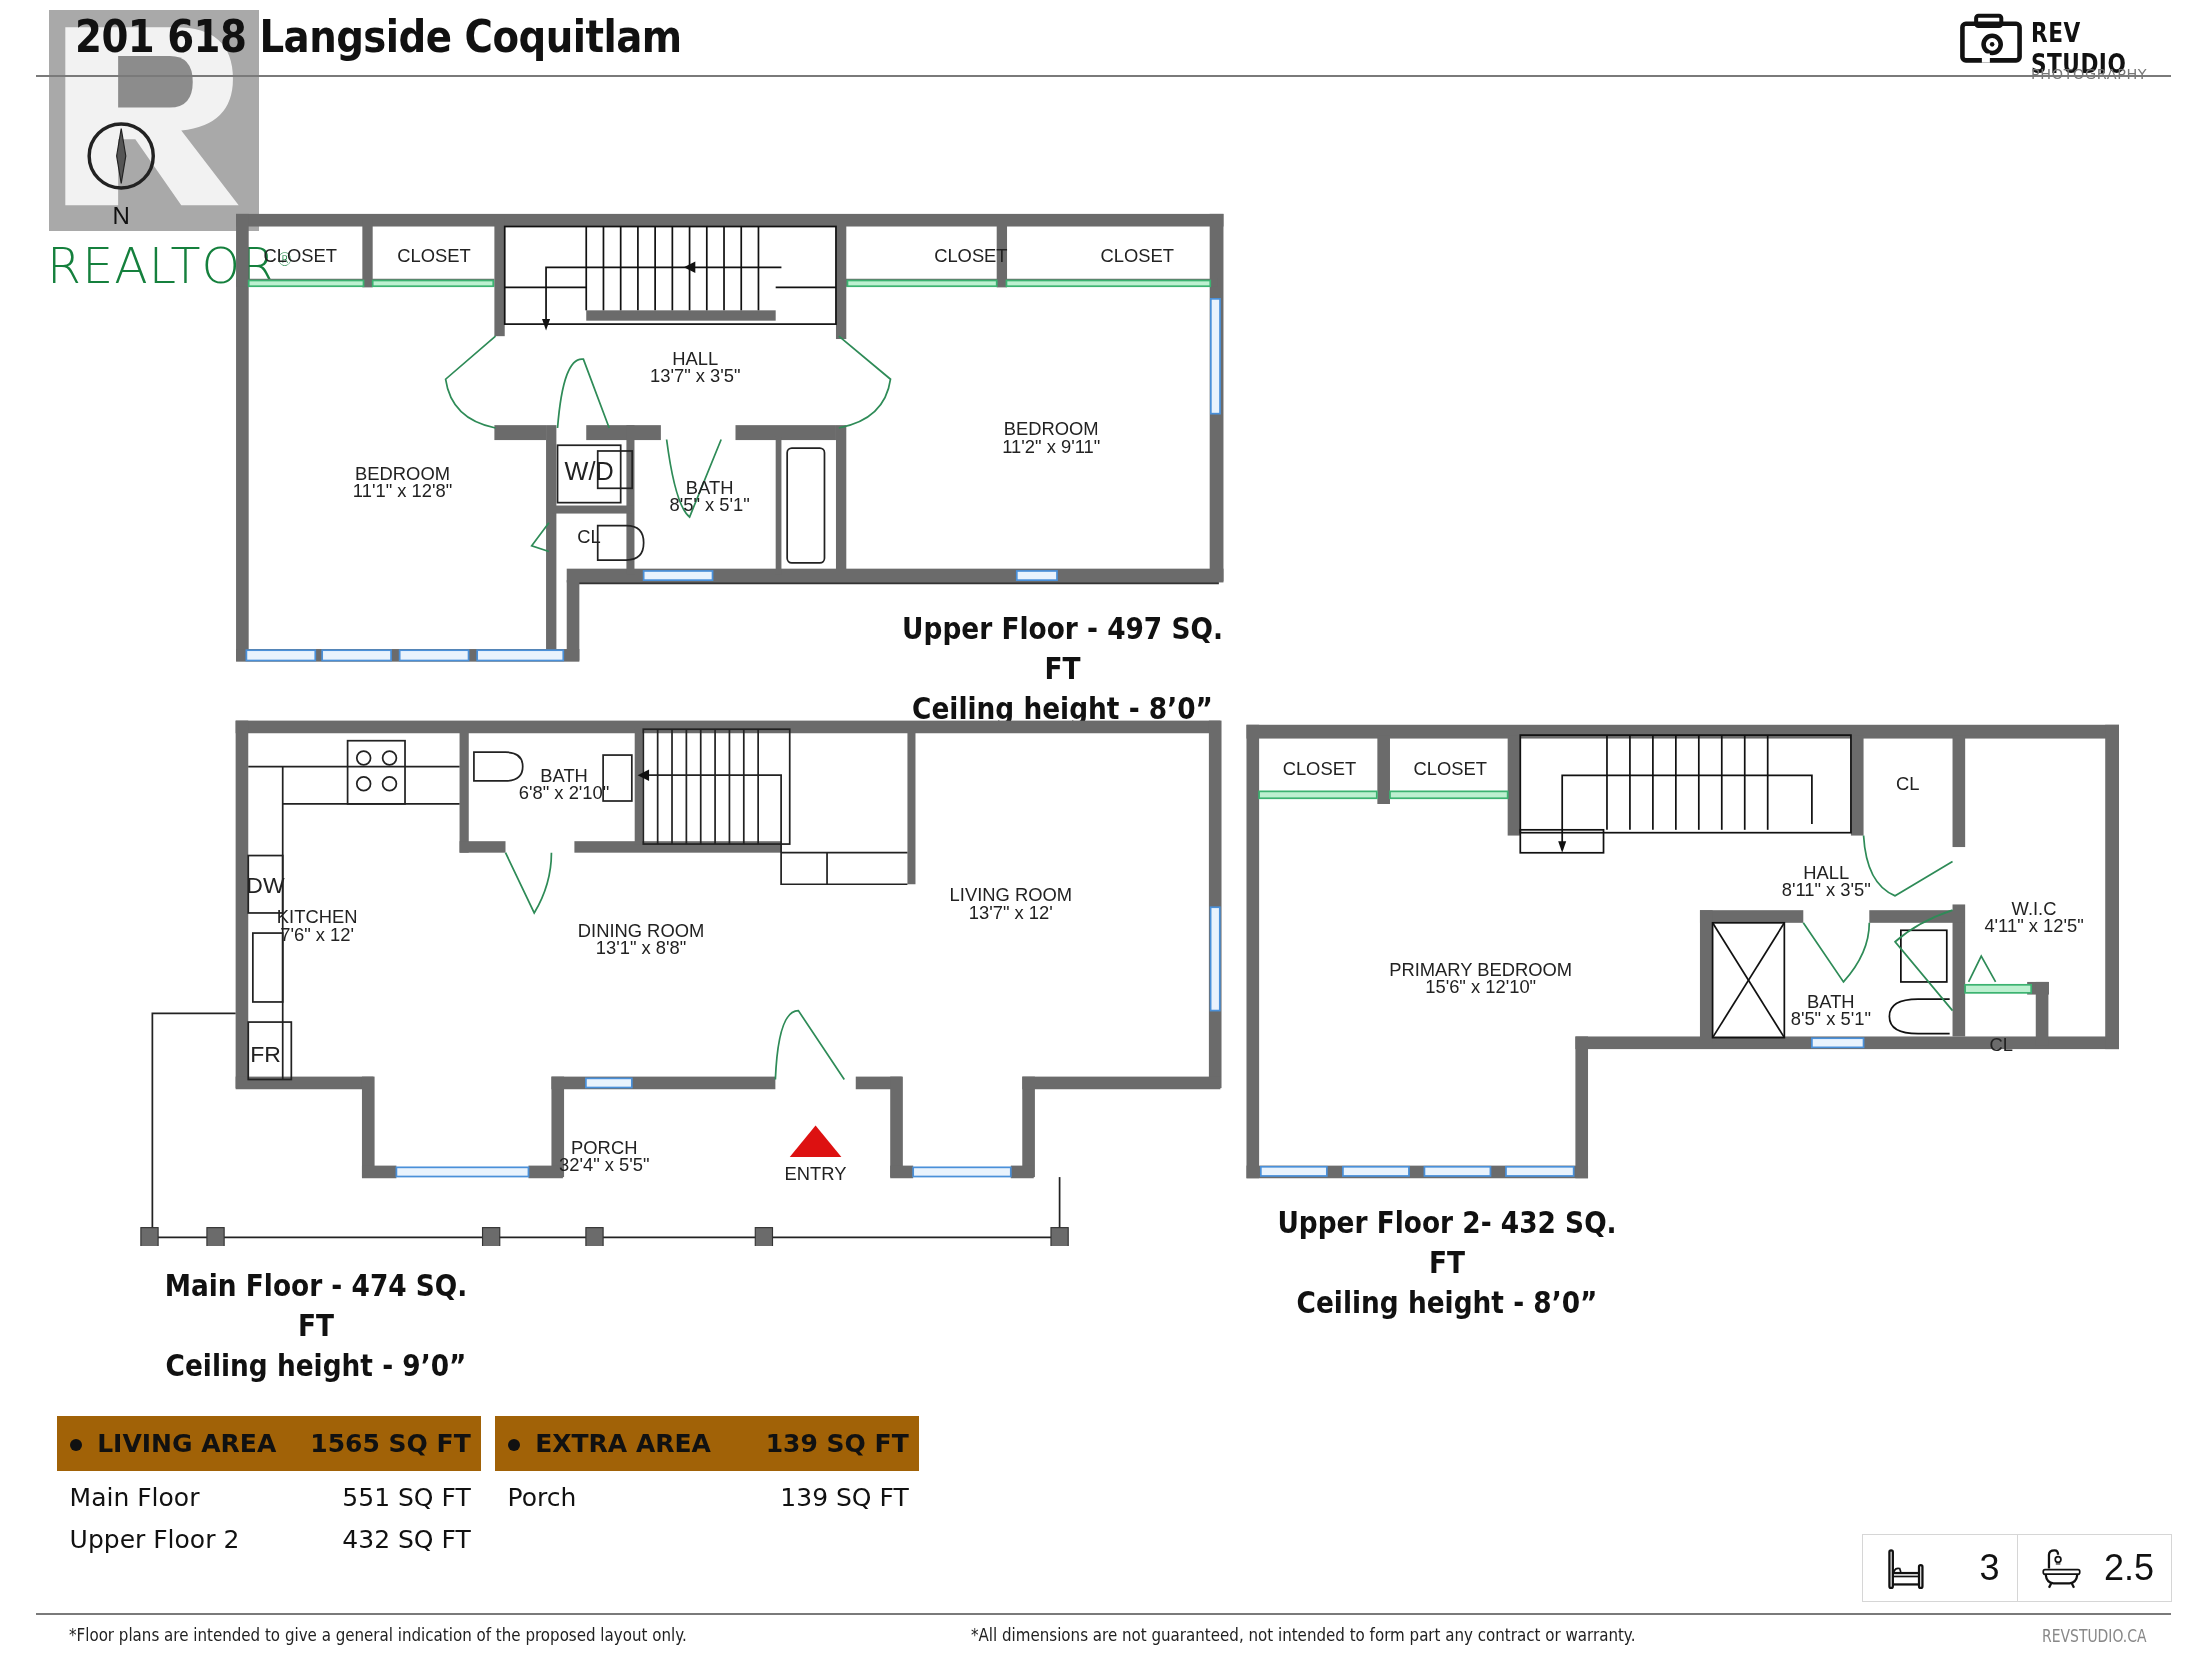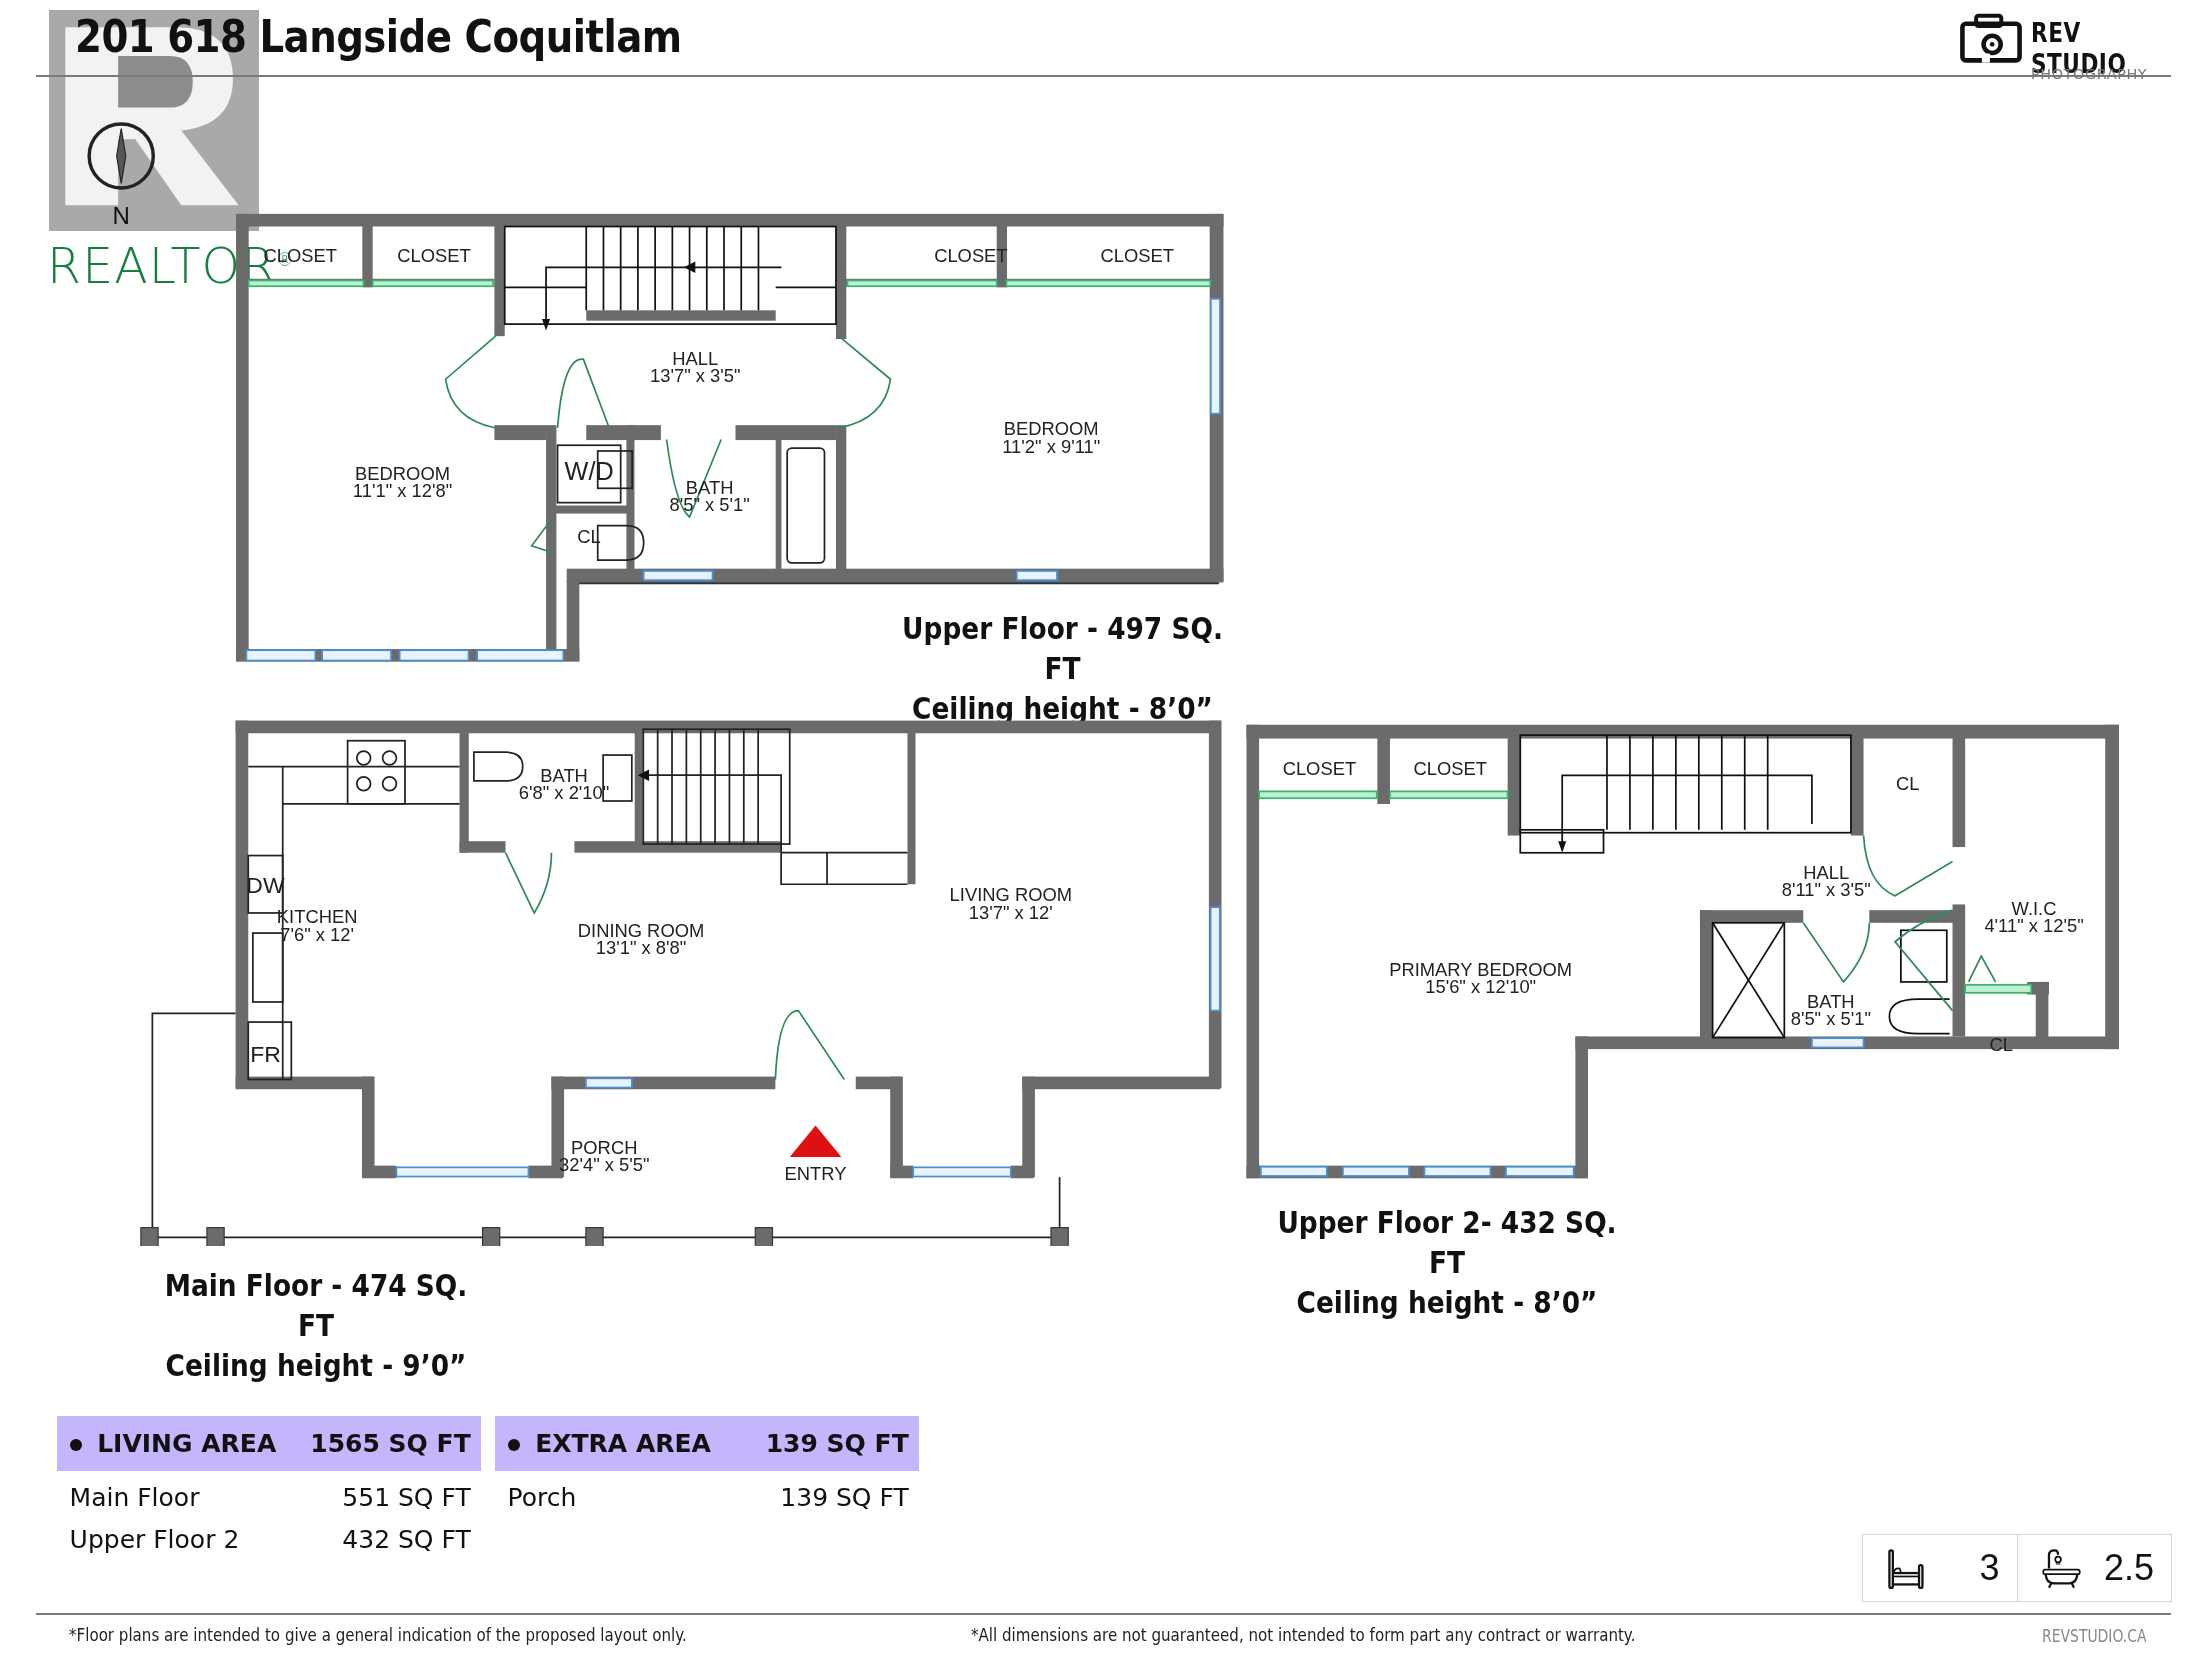--- a/index.html
+++ b/index.html
@@ -6,21 +6,21 @@
   body{width:2205px;height:1654px;position:relative;overflow:hidden;font-family:"Liberation Sans",sans-serif;color:#111;}
   .abs{position:absolute;}
   .title{left:75px;top:10.3px;font-size:45px;font-weight:bold;letter-spacing:-0.6px;font-family:"DejaVu Sans",sans-serif;transform:scaleX(0.86);transform-origin:left top;}
   .hr{height:2.3px;background:#7a7a7a;}
   .logo-text{font-family:"DejaVu Sans",sans-serif;}
   .realtor-box{left:49px;top:10.3px;width:210px;height:221px;background:rgba(140,140,140,0.75);}
   .realtor-word{left:47px;top:238px;font-size:49px;color:#15803d;letter-spacing:1.1px;font-family:"DejaVu Sans",sans-serif;font-weight:300;}
   .plan-caption{font-family:"DejaVu Sans",sans-serif;font-weight:bold;font-size:30px;text-align:center;line-height:40px;transform:scaleX(0.88);}
   svg text{font-family:"Liberation Sans",sans-serif;}
   .tbl{font-family:"DejaVu Sans",sans-serif;}
-  .tbl-head{background:#c4b5fd;height:55px;display:flex;align-items:center;justify-content:space-between;padding:0 10.3px 0 12.6px;font-weight:bold;font-size:25px;box-sizing:border-box;}
+  .tbl-head{background:#a16207;height:55px;display:flex;align-items:center;justify-content:space-between;padding:0 10.3px 0 12.6px;font-weight:bold;font-size:25px;box-sizing:border-box;}
   .tbl-row{display:flex;justify-content:space-between;font-size:25px;height:42px;align-items:center;padding:0 10.3px 0 12.6px;box-sizing:border-box;gap:16px;}
   .dot{display:inline-block;width:12.6px;height:12.6px;border-radius:50%;background:#111;margin-right:15px;vertical-align:middle;}
   .stats{left:1862px;top:1534px;width:310px;height:68px;border:1.7px solid #d6d6d6;display:flex;box-sizing:border-box;}
   .stat{flex:1;display:flex;align-items:center;justify-content:space-between;padding:0 17px 0 23px;font-size:36px;}
   .stat + .stat{border-left:1.7px solid #d6d6d6;}
   .foot{font-size:18.4px;font-family:"DejaVu Sans",sans-serif;transform:scaleX(0.82);transform-origin:left top;color:#222;}
 </style>
 </head>
 <body>
 

